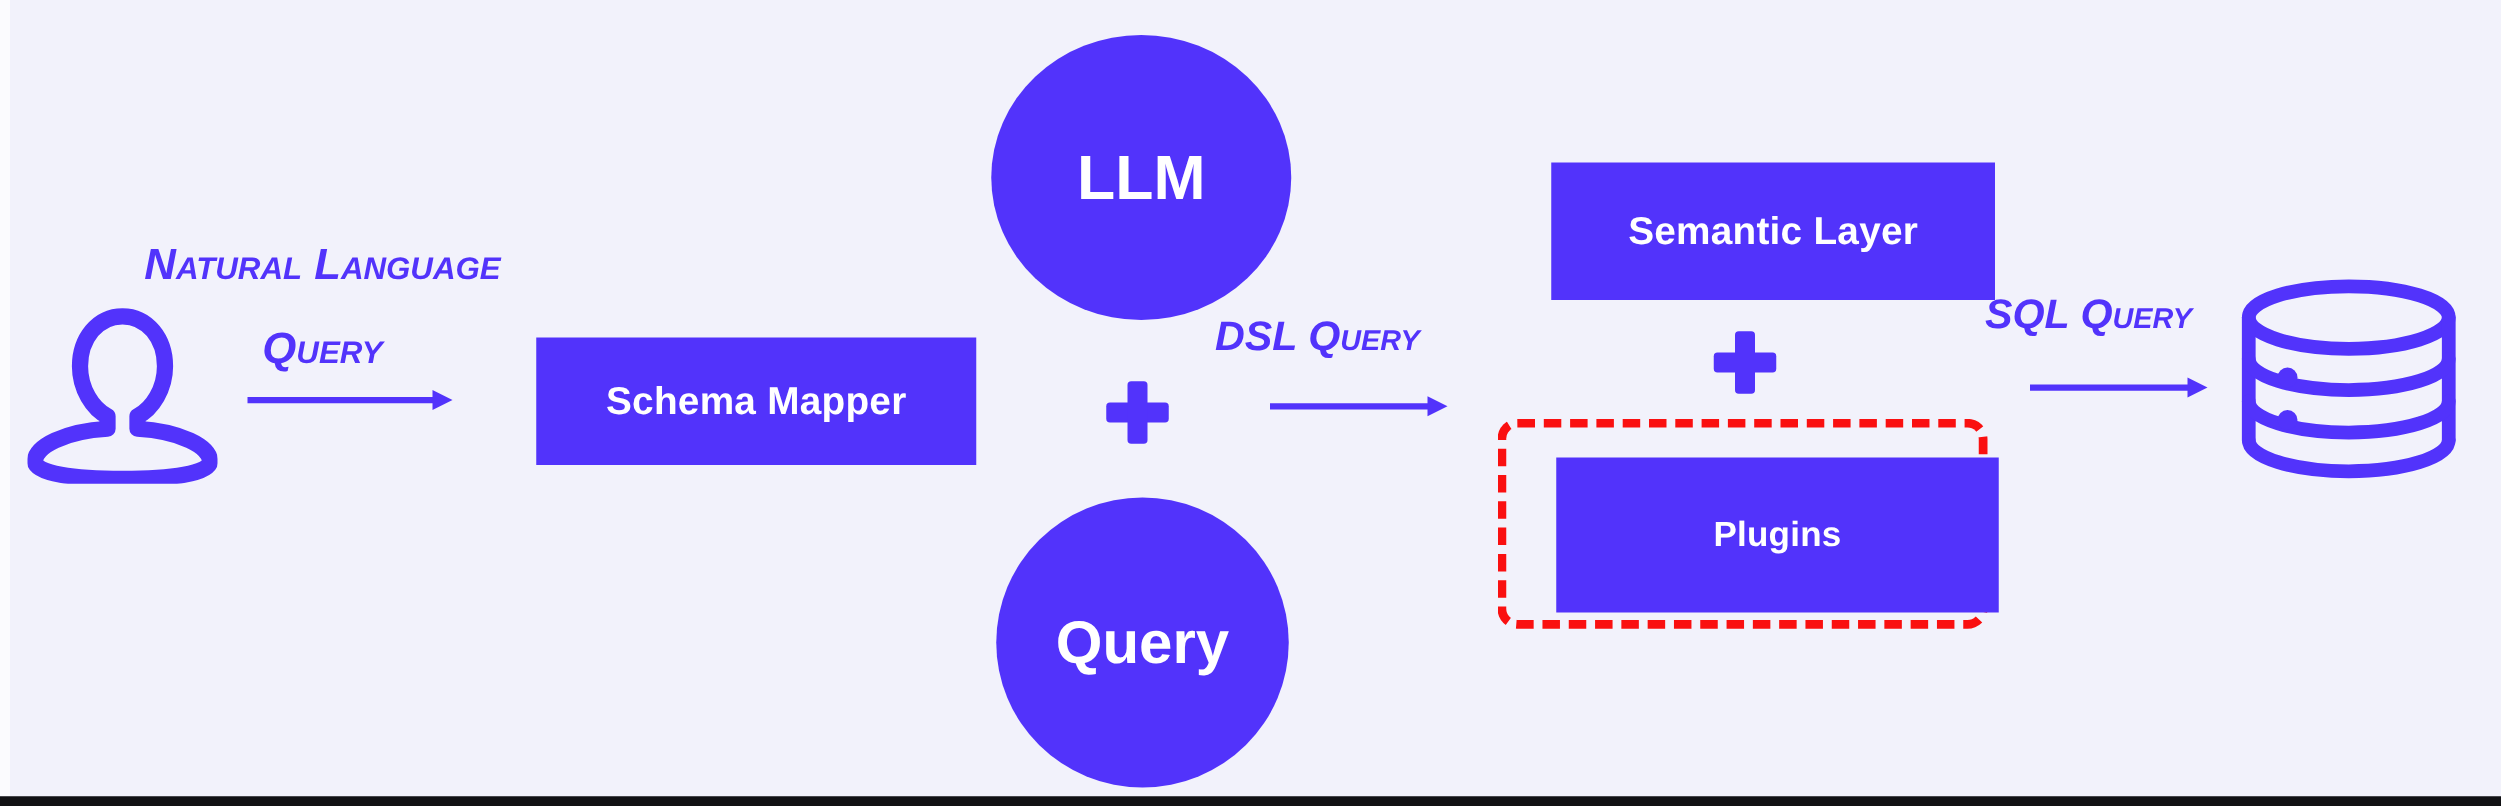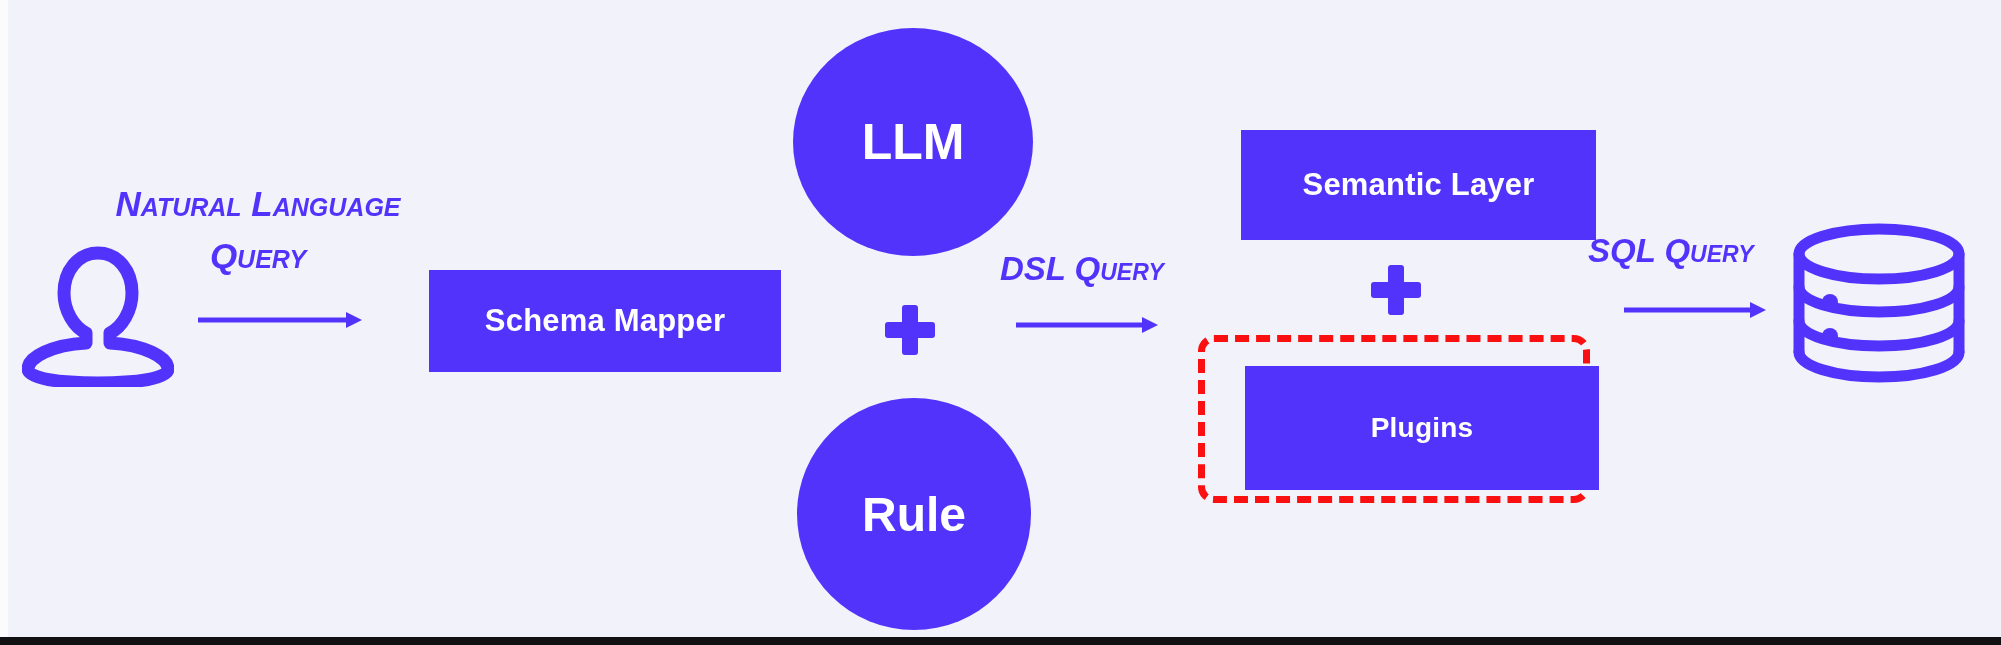--- a/index.html
+++ b/index.html
@@ -81,24 +81,24 @@
     font-style: italic;
     font-weight: 600;
     font-variant: small-caps;
     white-space: nowrap;
   }
   .lbl-nlq {
     left: 108px; top: 178px;
     width: 300px;
     text-align: center;
     font-size: 35px;
-    line-height: 52px;
+    line-height: 67px;
     white-space: normal;
   }
-  .lbl-dsl { left: 1000px; top: 250px; font-size: 33px; font-style: italic; }
+  .lbl-dsl { left: 972px; top: 250px; font-size: 33px; font-style: italic; }
   .lbl-sql { left: 1588px; top: 232px; font-size: 33px; }
 
   
   .arrow { position: absolute; }
 
   
   .dashed-highlight {
     position: absolute;
     left: 1198px; top: 335px;
     width: 392px; height: 168px;
@@ -137,21 +137,21 @@
 
   <div class="box box-schema">Schema Mapper</div>
 
   <div class="circle circle-llm">LLM</div>
 
   <div class="plus plus-left">
     <i class="h"></i>
       <i class="v"></i>
   </div>
 
-  <div class="circle circle-rule">Rule</div>
+  <div class="circle circle-rule">Query</div>
 
   <div class="edge-label lbl-dsl">DSL Query</div>
 
   <div class="arrow" style="left:1014px; top:311px; width:148px; height:28px;">
     <svg width="148" height="28" viewBox="0 0 148 28" xmlns="http://www.w3.org/2000/svg">
       <line x1="2" y1="14" x2="132" y2="14" stroke="#5233fb" stroke-width="5"></line>
       <path d="M128 6 L144 14 L128 22 Z" fill="#5233fb"></path>
     </svg>
   </div>
 

